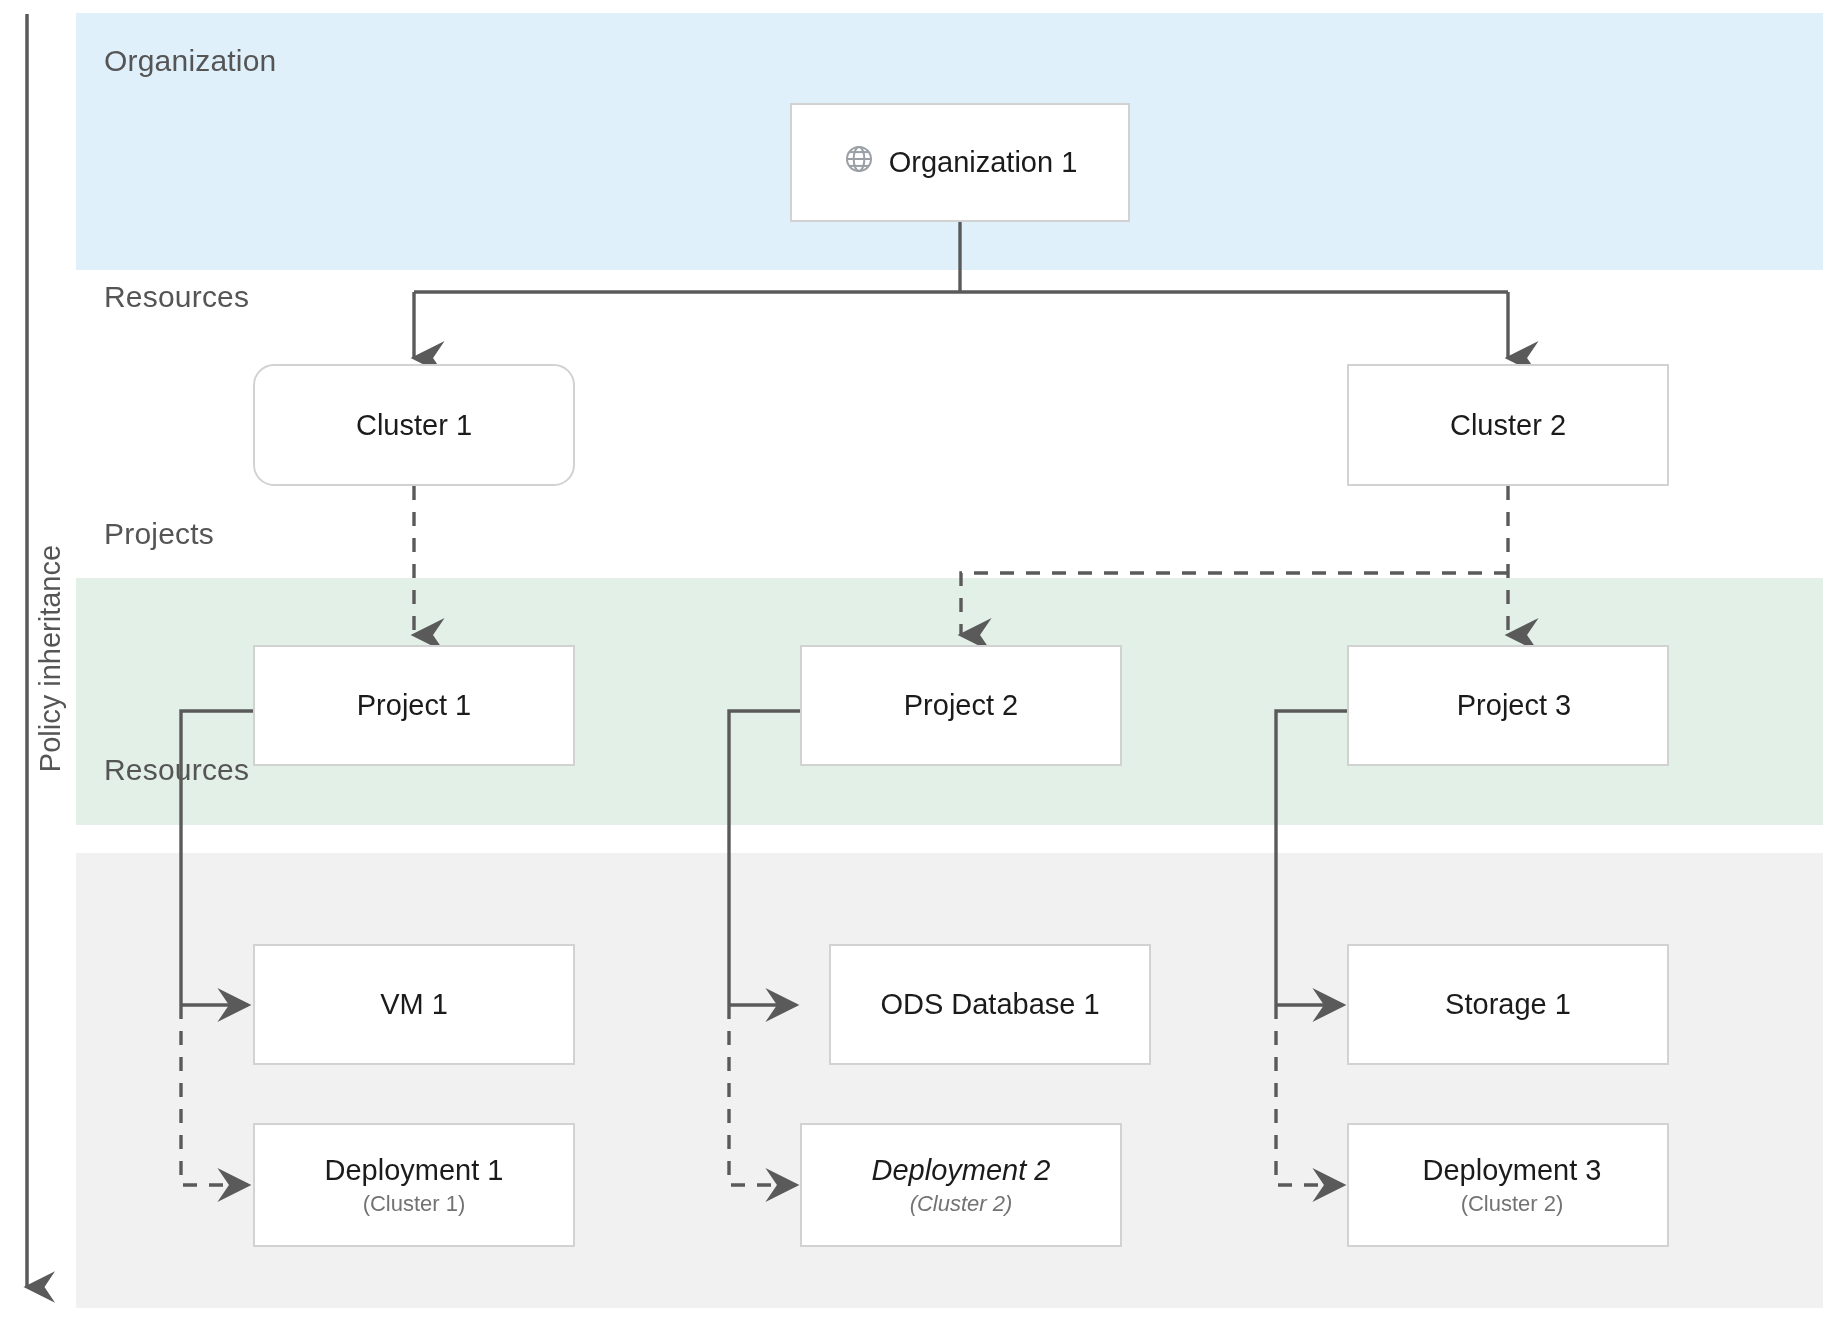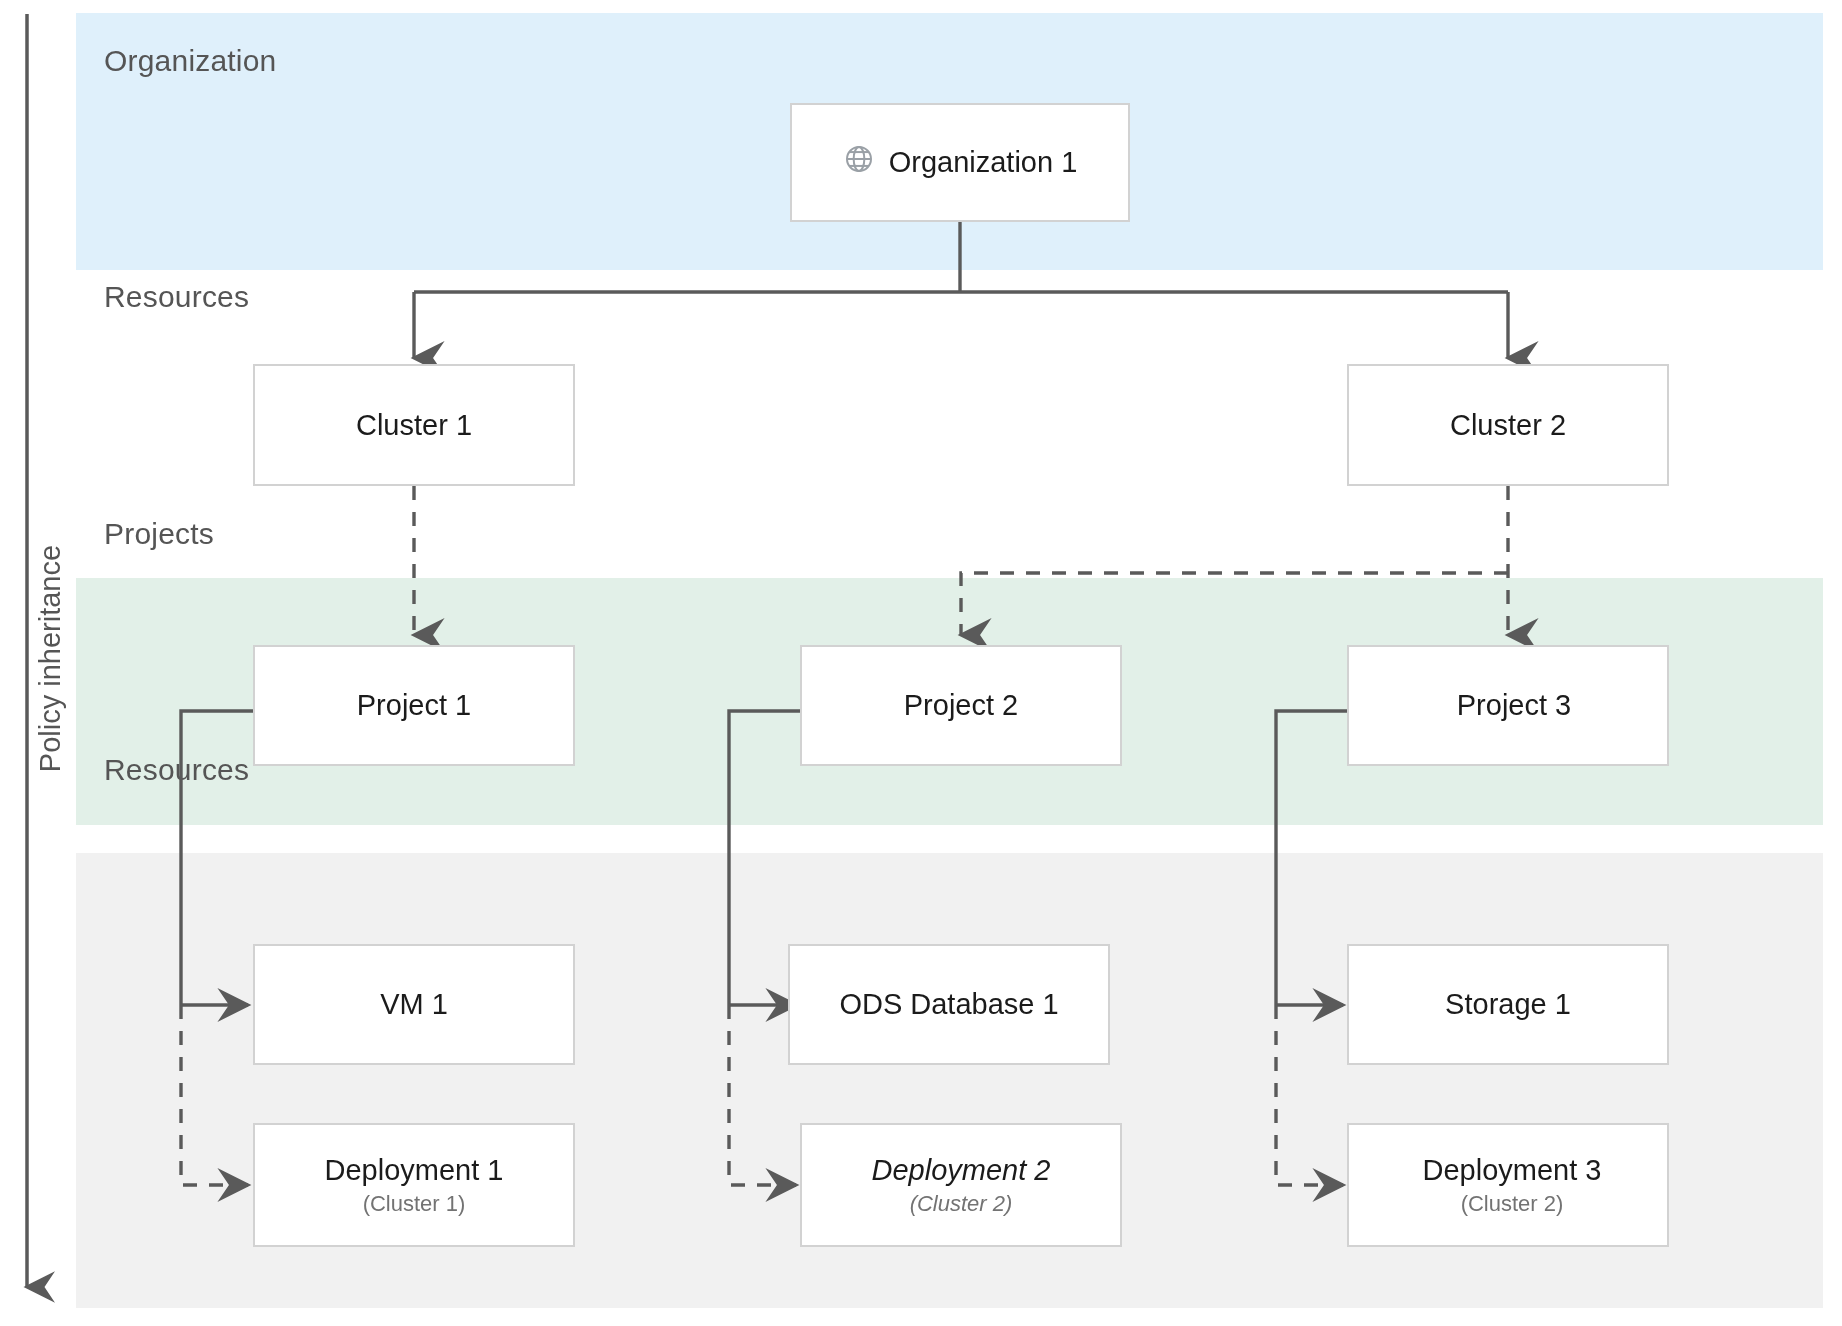--- a/index.html
+++ b/index.html
@@ -176,21 +176,21 @@
           <ellipse cx="12" cy="12" rx="4" ry="9"></ellipse>
           <line x1="3" y1="12" x2="21" y2="12"></line>
           <line x1="4.6" y1="6.8" x2="19.4" y2="6.8"></line>
           <line x1="4.6" y1="17.2" x2="19.4" y2="17.2"></line>
         </svg>
       </span>
       <span>Organization 1</span>
     </div>
   </div>
 
-  <div class="node" style="left:253px; top:364px; width:322px; height:122px;">
+  <div class="node" style="left:253px; top:364px; width:322px; height:122px;border-radius:21px;">
     <div class="main-row">
       <span>Cluster 1</span>
     </div>
   </div>
 
   <div class="node" style="left:1347px; top:364px; width:322px; height:122px;">
     <div class="main-row">
       <span>Cluster 2</span>
     </div>
   </div>
@@ -212,21 +212,21 @@
       <span>Project 3</span>
     </div>
   </div>
 
   <div class="node" style="left:253px; top:944px; width:322px; height:121px;">
     <div class="main-row">
       <span>VM 1</span>
     </div>
   </div>
 
-  <div class="node" style="left:788px; top:944px; width:322px; height:121px;">
+  <div class="node" style="left:829px; top:944px; width:322px; height:121px;">
     <div class="main-row">
       <span>ODS Database 1</span>
     </div>
   </div>
 
   <div class="node" style="left:1347px; top:944px; width:322px; height:121px;">
     <div class="main-row">
       <span>Storage 1</span>
     </div>
   </div>

